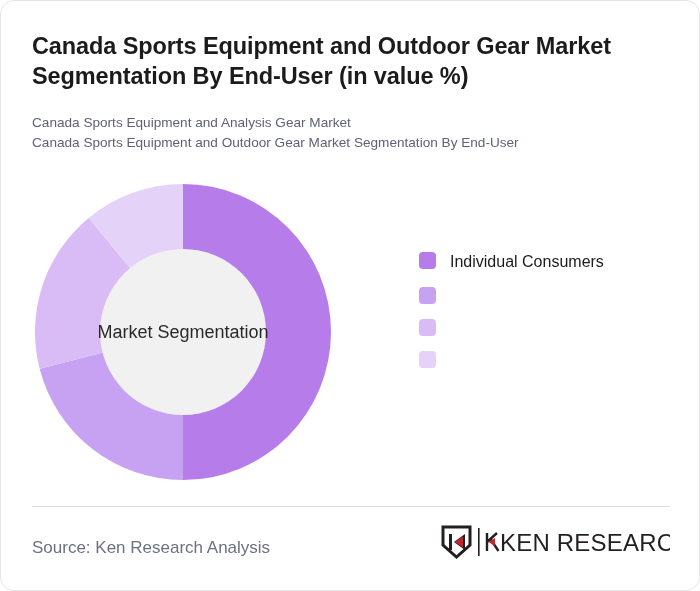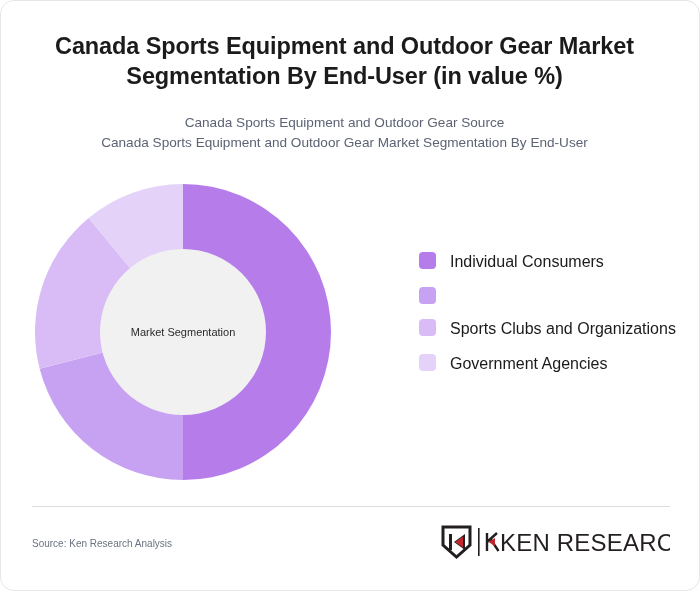--- a/index.html
+++ b/index.html
@@ -15,21 +15,20 @@
   }
   .card {
     box-sizing: border-box;
     position: relative;
     width: 700px;
     height: 591px;
     background: #ffffff;
     border: 1px solid #e6e6e8;
     border-radius: 14px;
     overflow: hidden;
-    text-align: center;
   }
   .title {
     position: absolute;
     left: 31px;
     top: 30px;
     width: 625px;
     font-size: 23.5px;
     font-weight: bold;
     line-height: 30px;
     color: #1b1b1b;
@@ -66,21 +65,21 @@
   }
   .donut-center-label {
     position: absolute;
     left: 0;
     top: 0;
     width: 300px;
     height: 300px;
     display: flex;
     align-items: center;
     justify-content: center;
-    font-size: 11px;
+    font-size: 18px;
     color: #2a2a2a;
     pointer-events: none;
   }
   .legend {
     position: absolute;
     left: 418px;
     top: 80px;
     width: 268px;
   }
   .legend-item {
@@ -107,42 +106,42 @@
     left: 31px;
     top: 505px;
     width: 638px;
     height: 1px;
     background: #dcdcdc;
   }
   .source {
     position: absolute;
     left: 31px;
     top: 537px;
-    font-size: 10px;
+    font-size: 17px;
     color: #6b7280;
   }
   .logo {
     position: absolute;
     right: 29px;
     top: 524px;
     display: flex;
     align-items: center;
     height: 34px;
   }
   .logo svg { display: block; }
 </style>
 </head>
 <body>
 
 <div class="card">
 
   <div class="title">Canada Sports Equipment and Outdoor Gear Market Segmentation By End-User (in value %)</div>
 
   <div class="subtitles">
-    <div>Canada Sports Equipment and Outdoor Gear Source</div>
+    <div>Canada Sports Equipment and Analysis Gear Market</div>
     <div>Canada Sports Equipment and Outdoor Gear Market Segmentation By End-User</div>
   </div>
 
   <div class="chart-area">
 
     <div class="donut-wrap">
       <svg viewBox="0 0 300 300">
         <g id="donut-slices">
             <path d="M 150 150 L 150 2 A 148 148 0 0 1 150 298 Z" fill="#b57cea"></path>
             <path d="M 150 150 L 150 298 A 148 148 0 0 1 6.6496921529625865 186.80610330039852 Z" fill="#c8a2f2"></path>
@@ -157,25 +156,23 @@
     <div class="legend" id="legend">
         <div class="legend-item">
           <span class="legend-swatch" style="background: rgb(181, 124, 234);"></span>
           <span class="legend-label">Individual Consumers</span>
         </div>
         <div class="legend-item">
           <span class="legend-swatch" style="background: rgb(200, 162, 242);"></span>
         </div>
         <div class="legend-item">
           <span class="legend-swatch" style="background: rgb(217, 188, 246);"></span>
-          <span class="legend-label">Sports Clubs and Organizations</span>
         </div>
         <div class="legend-item">
           <span class="legend-swatch" style="background: rgb(228, 210, 248);"></span>
-          <span class="legend-label">Government Agencies</span>
         </div>
       </div>
 
   </div>
 
   <div class="divider"></div>
 
   <div class="source">Source: Ken Research Analysis</div>
 
   <div class="logo">

